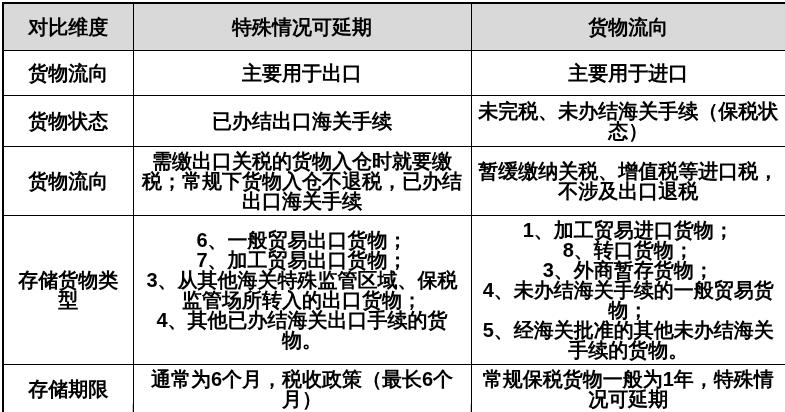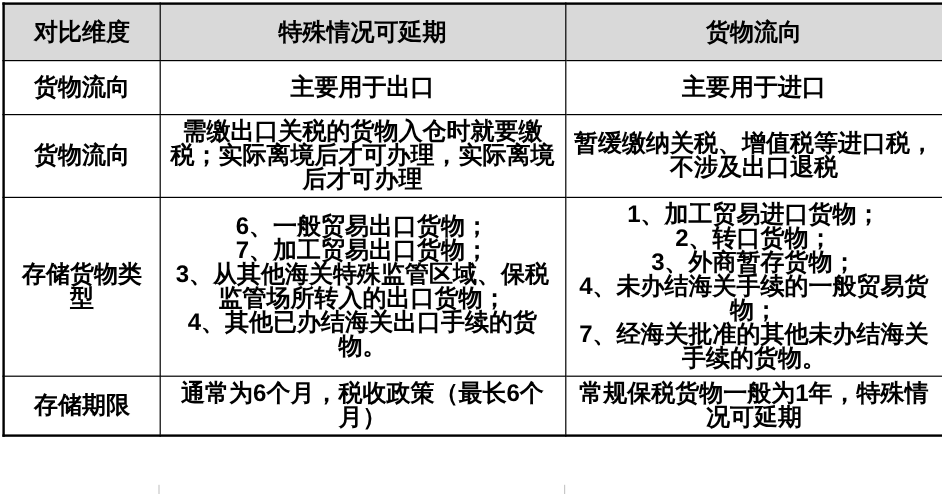--- a/index.html
+++ b/index.html
@@ -73,41 +73,46 @@
       <th>特殊情况可延期</th>
       <th>货物流向</th>
     </tr>
 
     <tr class="r-flow">
       <td>货物流向</td>
       <td>主要用于出口</td>
       <td>主要用于进口</td>
     </tr>
 
+    <tr class="r-status">
+      <td>货物状态</td>
+      <td>已办结出口海关手续</td>
+      <td>未完税、未办结海关手续（保税状态）</td>
+    </tr>
 
     <tr class="r-tax">
       <td>货物流向</td>
-      <td>需缴出口关税的货物入仓时就要缴税；实际离境后才可办理，实际离境后才可办理</td>
+      <td>需缴出口关税的货物入仓时就要缴税；常规下货物入仓不退税，已办结出口海关手续</td>
       <td>暂缓缴纳关税、增值税等进口税，不涉及出口退税</td>
     </tr>
 
     <tr class="r-types">
       <td>存储货物类型</td>
       <td class="list-cell">
         <div>6、一般贸易出口货物；</div>
         <div>7、加工贸易出口货物；</div>
         <div>3、从其他海关特殊监管区域、保税监管场所转入的出口货物；</div>
         <div>4、其他已办结海关出口手续的货物。</div>
       </td>
       <td class="list-cell">
         <div>1、加工贸易进口货物；</div>
-        <div>2、转口货物；</div>
+        <div>8、转口货物；</div>
         <div>3、外商暂存货物；</div>
         <div>4、未办结海关手续的一般贸易货物；</div>
-        <div>7、经海关批准的其他未办结海关手续的货物。</div>
+        <div>5、经海关批准的其他未办结海关手续的货物。</div>
       </td>
     </tr>
 
     <tr class="r-period">
       <td>存储期限</td>
       <td>通常为6个月，税收政策（最长6个月）</td>
       <td>常规保税货物一般为1年，特殊情况可延期</td>
     </tr>
   </tbody>
     </table>

